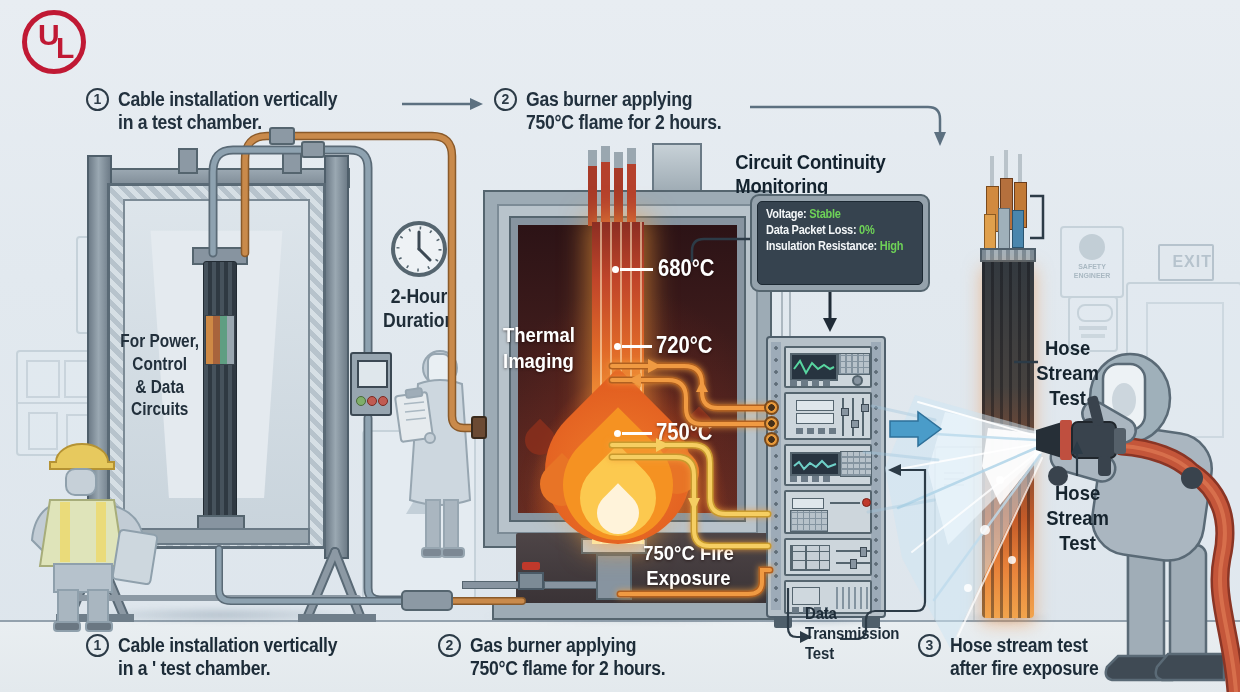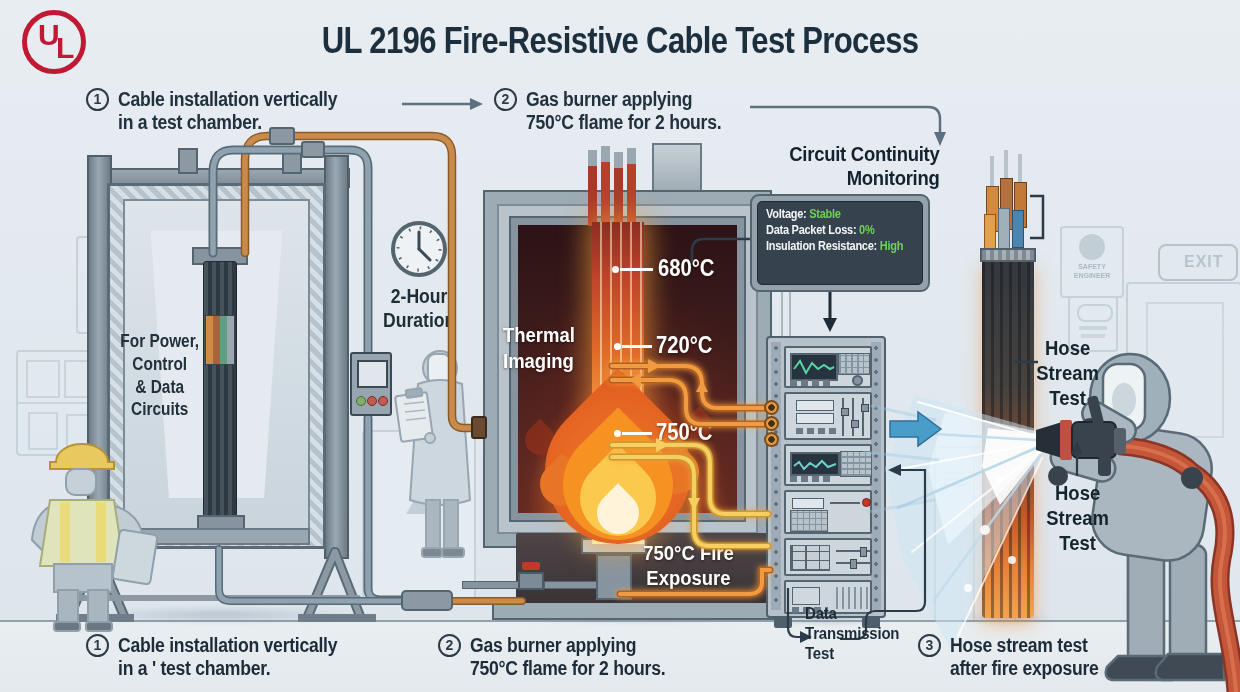--- a/index.html
+++ b/index.html
@@ -62,21 +62,21 @@
   <div class="a ghost" style="left:1060px;top:226px;width:60px;height:68px;z-index:1;text-align:center;">
     <div style="width:26px;height:26px;border-radius:50%;background:#c2ced6;margin:6px auto 2px;"></div>
     <div class="pre" style="font-size:7px;font-weight:700;color:#a9b8c2;line-height:1.3;">SAFETY
 ENGINEER</div>
   </div>
   <div class="a ghost" style="left:1068px;top:296px;width:46px;height:52px;z-index:1;">
     <div class="a" style="left:7px;top:6px;width:32px;height:14px;border:2px solid #c6d2da;border-radius:8px;"></div>
     <div class="a" style="left:9px;top:28px;width:28px;height:4px;background:#c9d4dc;"></div>
     <div class="a" style="left:11px;top:36px;width:24px;height:4px;background:#ccd7de;"></div>
   </div>
-  <div class="a" style="left:1158px;top:244px;width:52px;height:33px;border:2.5px solid #b6c3cd;border-radius:8px;background:#e1e8ee;z-index:1;text-align:left;padding-left:24px;">
+  <div class="a" style="left:1158px;top:244px;width:52px;height:33px;border:2.5px solid #b6c3cd;border-radius:2px;background:#e1e8ee;z-index:1;text-align:right;">
     <span style="font-size:16px;font-weight:800;letter-spacing:1px;color:#b6c3cd;line-height:31px;">EXIT</span>
   </div>
 
   <div class="a" style="left:0;top:622px;width:1240px;height:70px;background:linear-gradient(180deg,#e9eef1,#e3e9ed);z-index:1;"></div>
   <div class="a" style="left:0;top:620px;width:1240px;height:2px;background:#93a1ad;z-index:1;"></div>
 
   <div class="shad" style="left:80px;top:606px;width:280px;height:18px;z-index:1;"></div>
   <div class="shad" style="left:480px;top:608px;width:300px;height:16px;z-index:1;"></div>
   <div class="shad" style="left:758px;top:612px;width:132px;height:14px;z-index:1;"></div>
   <div class="shad" style="left:958px;top:612px;width:94px;height:12px;z-index:1;"></div>
@@ -281,21 +281,21 @@
     </g>
     <g>
       <polygon points="648,359 661,366 648,373" fill="#f09a42"></polygon>
       <polygon points="641,373 628,380 641,387" fill="#f09a42"></polygon>
       <polygon points="696,392 708,392 702,380" fill="#f09a42"></polygon>
       <polygon points="656,438 669,445 656,452" fill="#f6ce62"></polygon>
       <polygon points="688,498 700,498 694,511" fill="#f6ce62"></polygon>
     </g>
   </svg>
 
-  <div class="a" style="left:725px;top:142px;width:225px;text-align:right;z-index:4;">
+  <div class="a" style="left:725px;top:150px;width:225px;text-align:left;z-index:4;">
     <span class="condc pre" style="font-size:21px;font-weight:800;line-height:1.12;letter-spacing:-.3px;color:#13222e;">Circuit Continuity
 Monitoring</span>
   </div>
   <div class="a" style="left:750px;top:194px;width:180px;height:98px;background:#95a2ac;border:2px solid #55656f;border-radius:9px;box-sizing:border-box;padding:5px;z-index:4;">
     <div style="width:100%;height:100%;background:#36434f;border:1.5px solid #1d2933;border-radius:5px;box-sizing:border-box;padding:4px 8px;">
       <div style="font-size:12.5px;font-weight:700;letter-spacing:-.3px;line-height:16px;white-space:nowrap;">
         <span class="cond"><span style="color:#f4f7f9;">Voltage:</span> <span style="color:#6ed257;">Stable</span></span>
       </div>
       <div style="font-size:12.5px;font-weight:700;letter-spacing:-.3px;line-height:16px;white-space:nowrap;">
         <span class="cond"><span style="color:#f4f7f9;">Data Packet Loss:</span> <span style="color:#6ed257;">0%</span></span>
@@ -465,23 +465,20 @@
     </g>
     <polygon points="901,464 888,470 901,476" fill="#2c3b47"></polygon>
     <polygon points="800,631 812,637 800,643" fill="#2c3b47"></polygon>
     <polygon points="1071,454 1083,454 1077,441" fill="#2c3b47"></polygon>
   </svg>
 
   <div class="a" style="left:22px;top:10px;width:64px;height:64px;border:5px solid #c01934;border-radius:50%;box-sizing:border-box;z-index:8;">
     <span style="position:absolute;left:11px;top:3px;font-size:30px;font-weight:800;color:#c01934;">U</span>
     <span style="position:absolute;left:29px;top:16px;font-size:30px;font-weight:800;color:#c01934;">L</span>
   </div>
-  <div class="a" style="left:0;right:0;top:20px;text-align:center;z-index:8;">
-    <span class="condc" style="transform:scaleX(.84);font-size:37px;font-weight:800;letter-spacing:-.8px;color:#1d2f3d;">UL 2196 Fire-Resistive Cable Test Process</span>
-  </div>
 
   <div class="a cap" style="left:86px;top:88px;z-index:8;">
     <span class="num">1</span>
     <span class="cond pre steptxt">Cable installation vertically
 in a test chamber.</span>
   </div>
   <div class="a cap" style="left:494px;top:88px;z-index:8;">
     <span class="num">2</span>
     <span class="cond pre steptxt">Gas burner applying
 750°C flame for 2 hours.</span>

